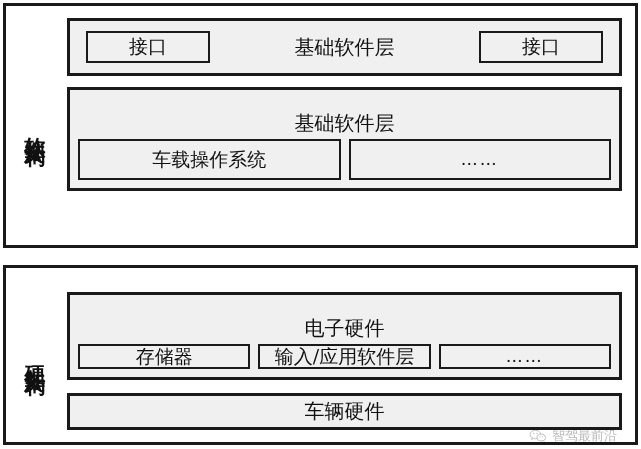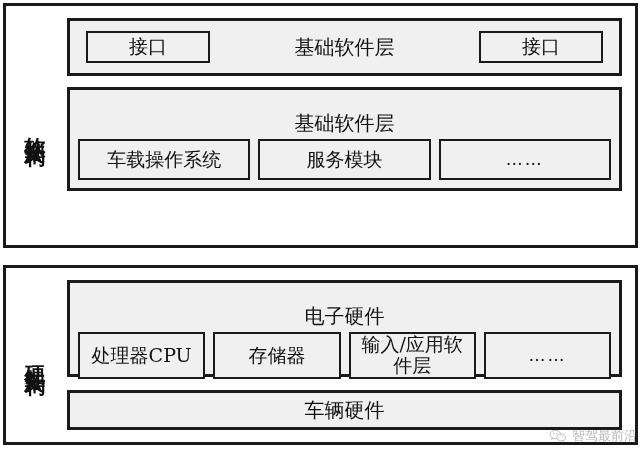--- a/index.html
+++ b/index.html
@@ -70,21 +70,21 @@
   .layer-stack {
     flex: 1 1 auto;
     display: flex;
     flex-direction: column;
     justify-content: flex-start;
     padding: 12px 13px 12px 3px;
     gap: 10px;
     box-sizing: border-box;
   }
   #software-panel .layer-stack { gap: 11px; }
-  #hardware-panel .layer-stack { padding-top: 12px; gap: 13px; }
+  #hardware-panel .layer-stack { padding-top: 24px; gap: 13px; }
 
   
   .layer-box {
     position: relative;
     box-sizing: border-box;
     border: 3px solid #1a1a1a;
     background: #f0f0f0;
   }
 
   
@@ -180,21 +180,21 @@
   .vehicle-layer {
     height: 42px;
     display: flex;
     align-items: center;
     justify-content: center;
   }
 
   
   #watermark {
     position: absolute;
-    right: 4px;
+    right: 24px;
     bottom: 4px;
     display: flex;
     flex-direction: row;
     align-items: center;
     gap: 5px;
     opacity: 0.42;
     pointer-events: none;
   }
   #watermark .wm-text {
     font-family: "DejaVu Sans", "Liberation Sans", sans-serif;
@@ -232,46 +232,40 @@
         </div>
       </div>
 
 
       <div class="layer-box group-layer" id="basic-software-layer">
         <div class="group-heading">基础软件层</div>
         <div class="module-row">
           <div class="module-box">
             <div class="module-label">车载操作系统</div>
           </div>
-          <div class="module-box">
-            <div class="module-label">服务模块</div>
-          </div>
           <div class="module-box ellipsis">
             <div class="module-label">……</div>
           </div>
         </div>
       </div>
 
     </div>
   </div>
 
   <div class="arch-panel" id="hardware-panel">
 
     <div class="side-label">
       <span>硬件架构</span>
     </div>
 
     <div class="layer-stack">
 
       <div class="layer-box group-layer" id="electronic-hardware-layer">
         <div class="group-heading">电子硬件</div>
         <div class="module-row">
-          <div class="module-box">
-            <div class="module-label">处理器CPU</div>
-          </div>
           <div class="module-box">
             <div class="module-label">存储器</div>
           </div>
           <div class="module-box">
             <div class="module-label">输入/应用软件层</div>
           </div>
           <div class="module-box ellipsis">
             <div class="module-label">……</div>
           </div>
         </div>

